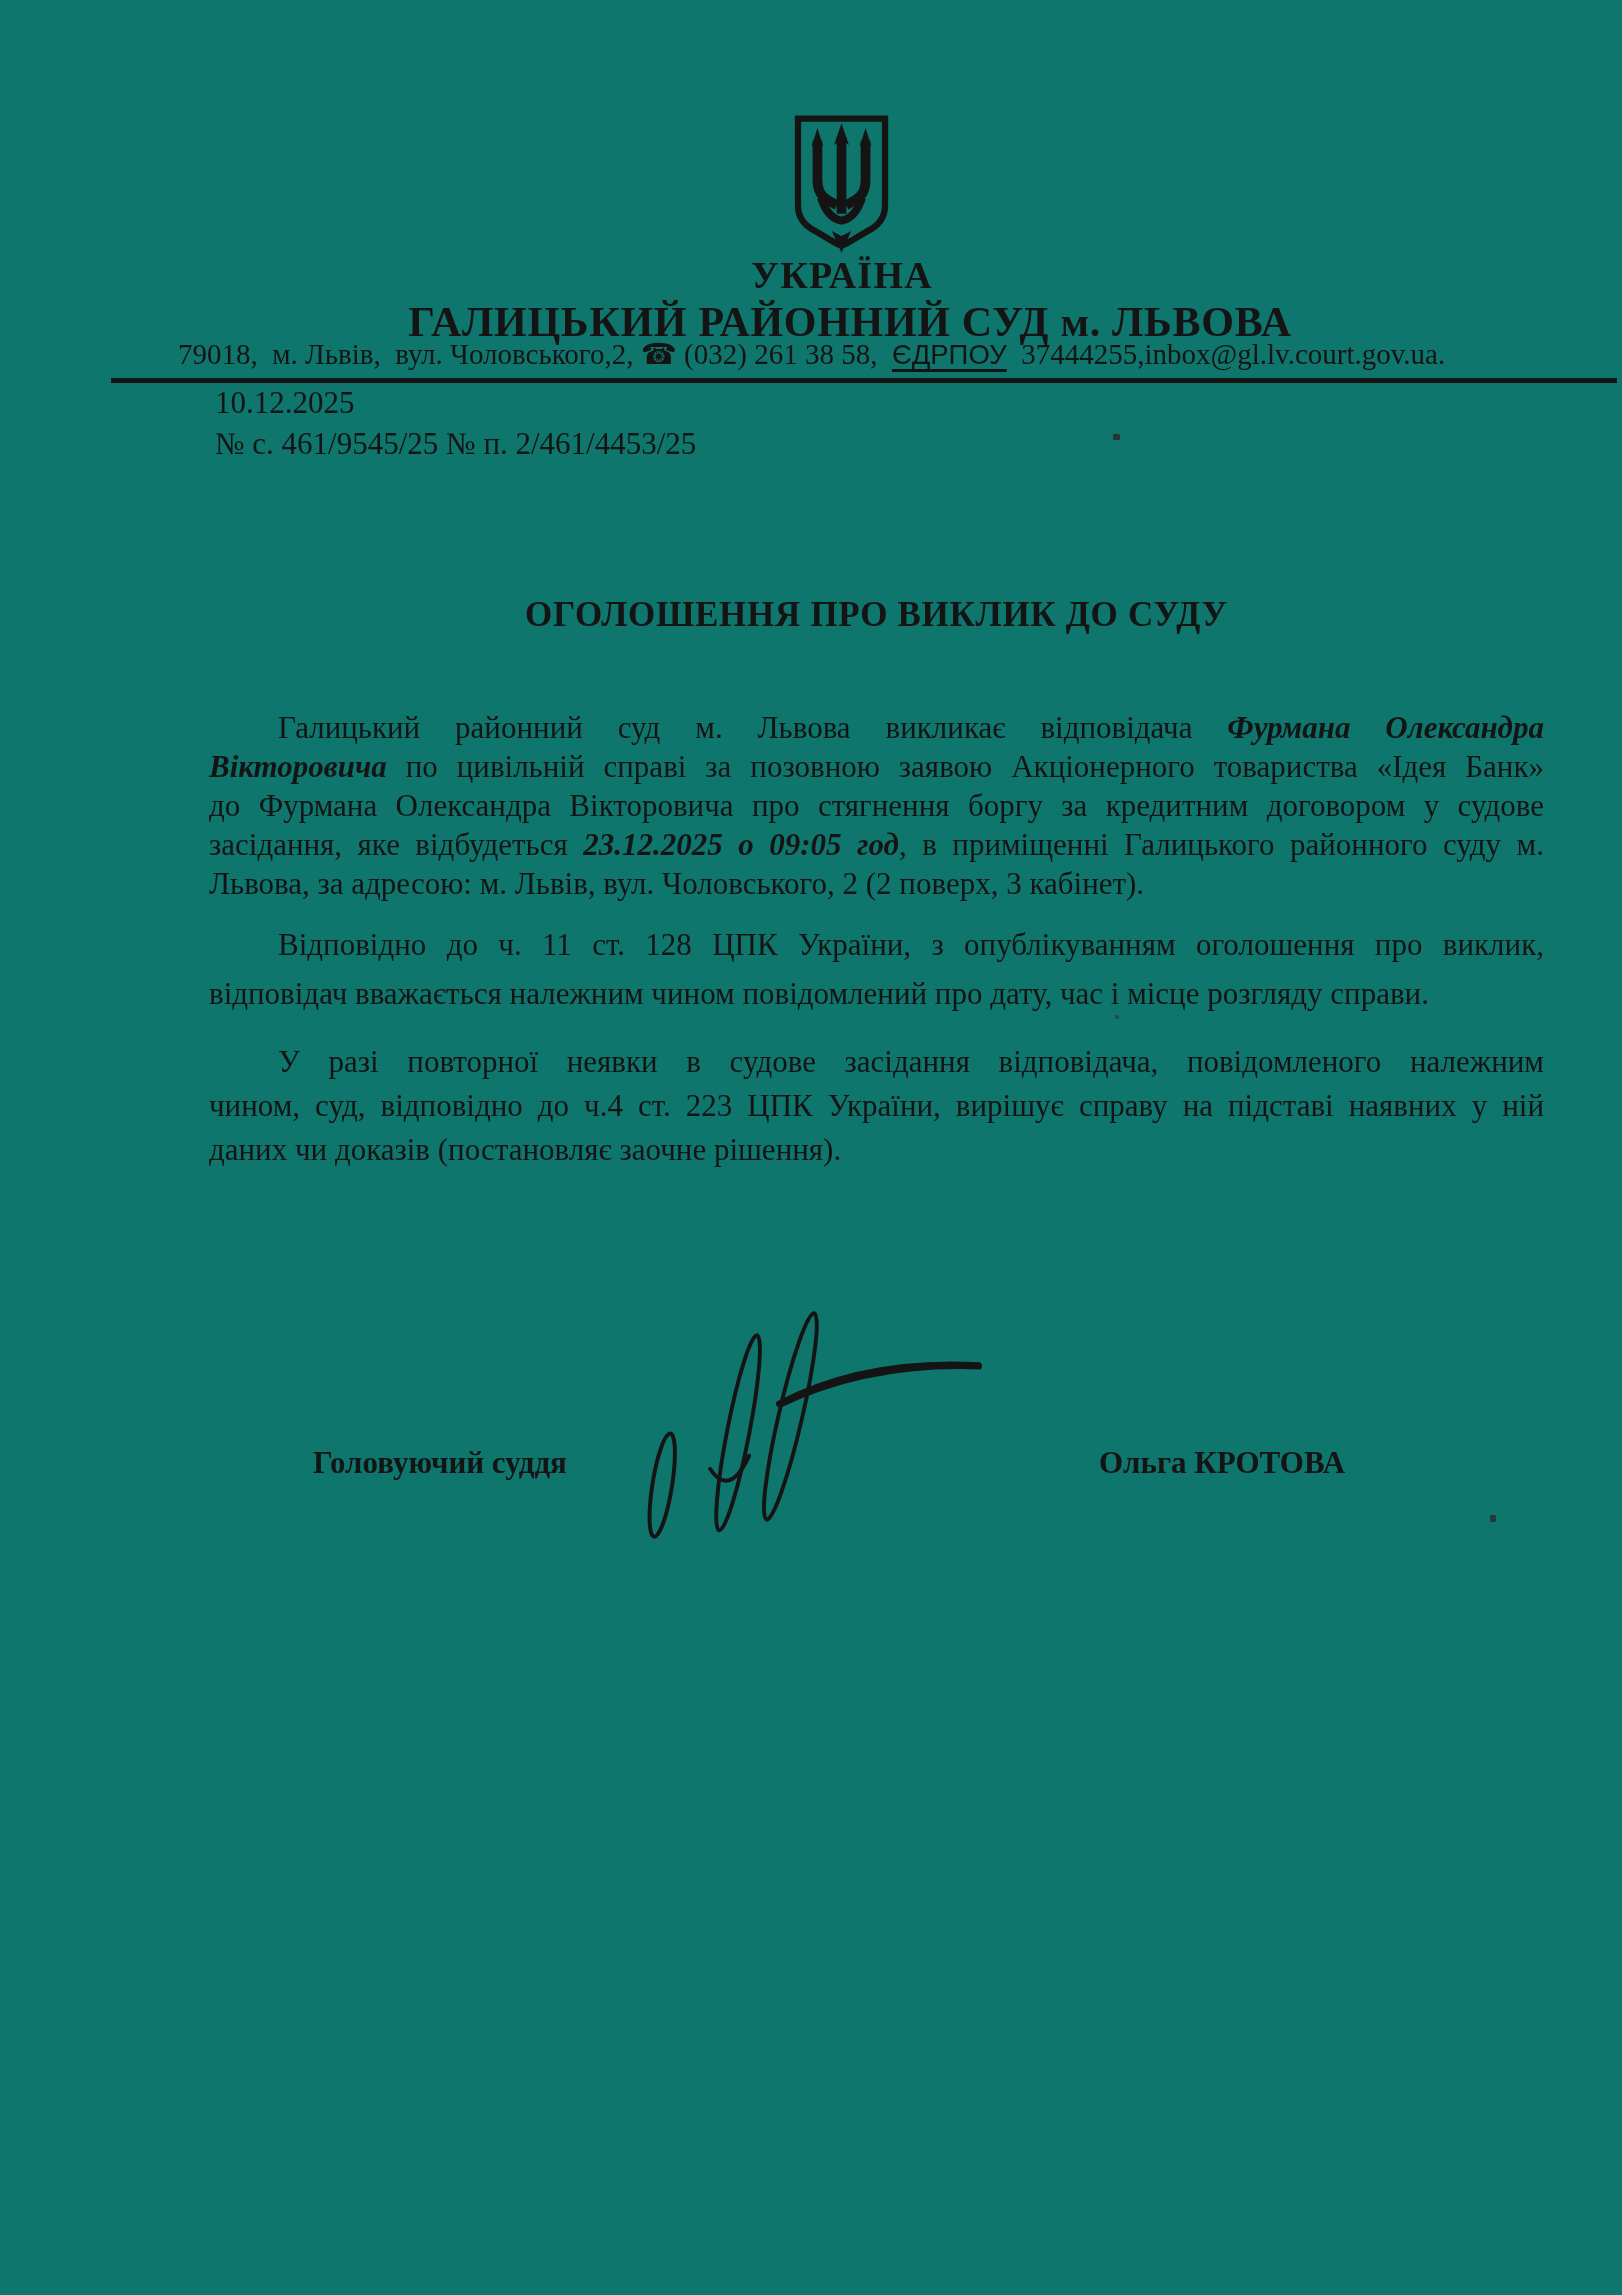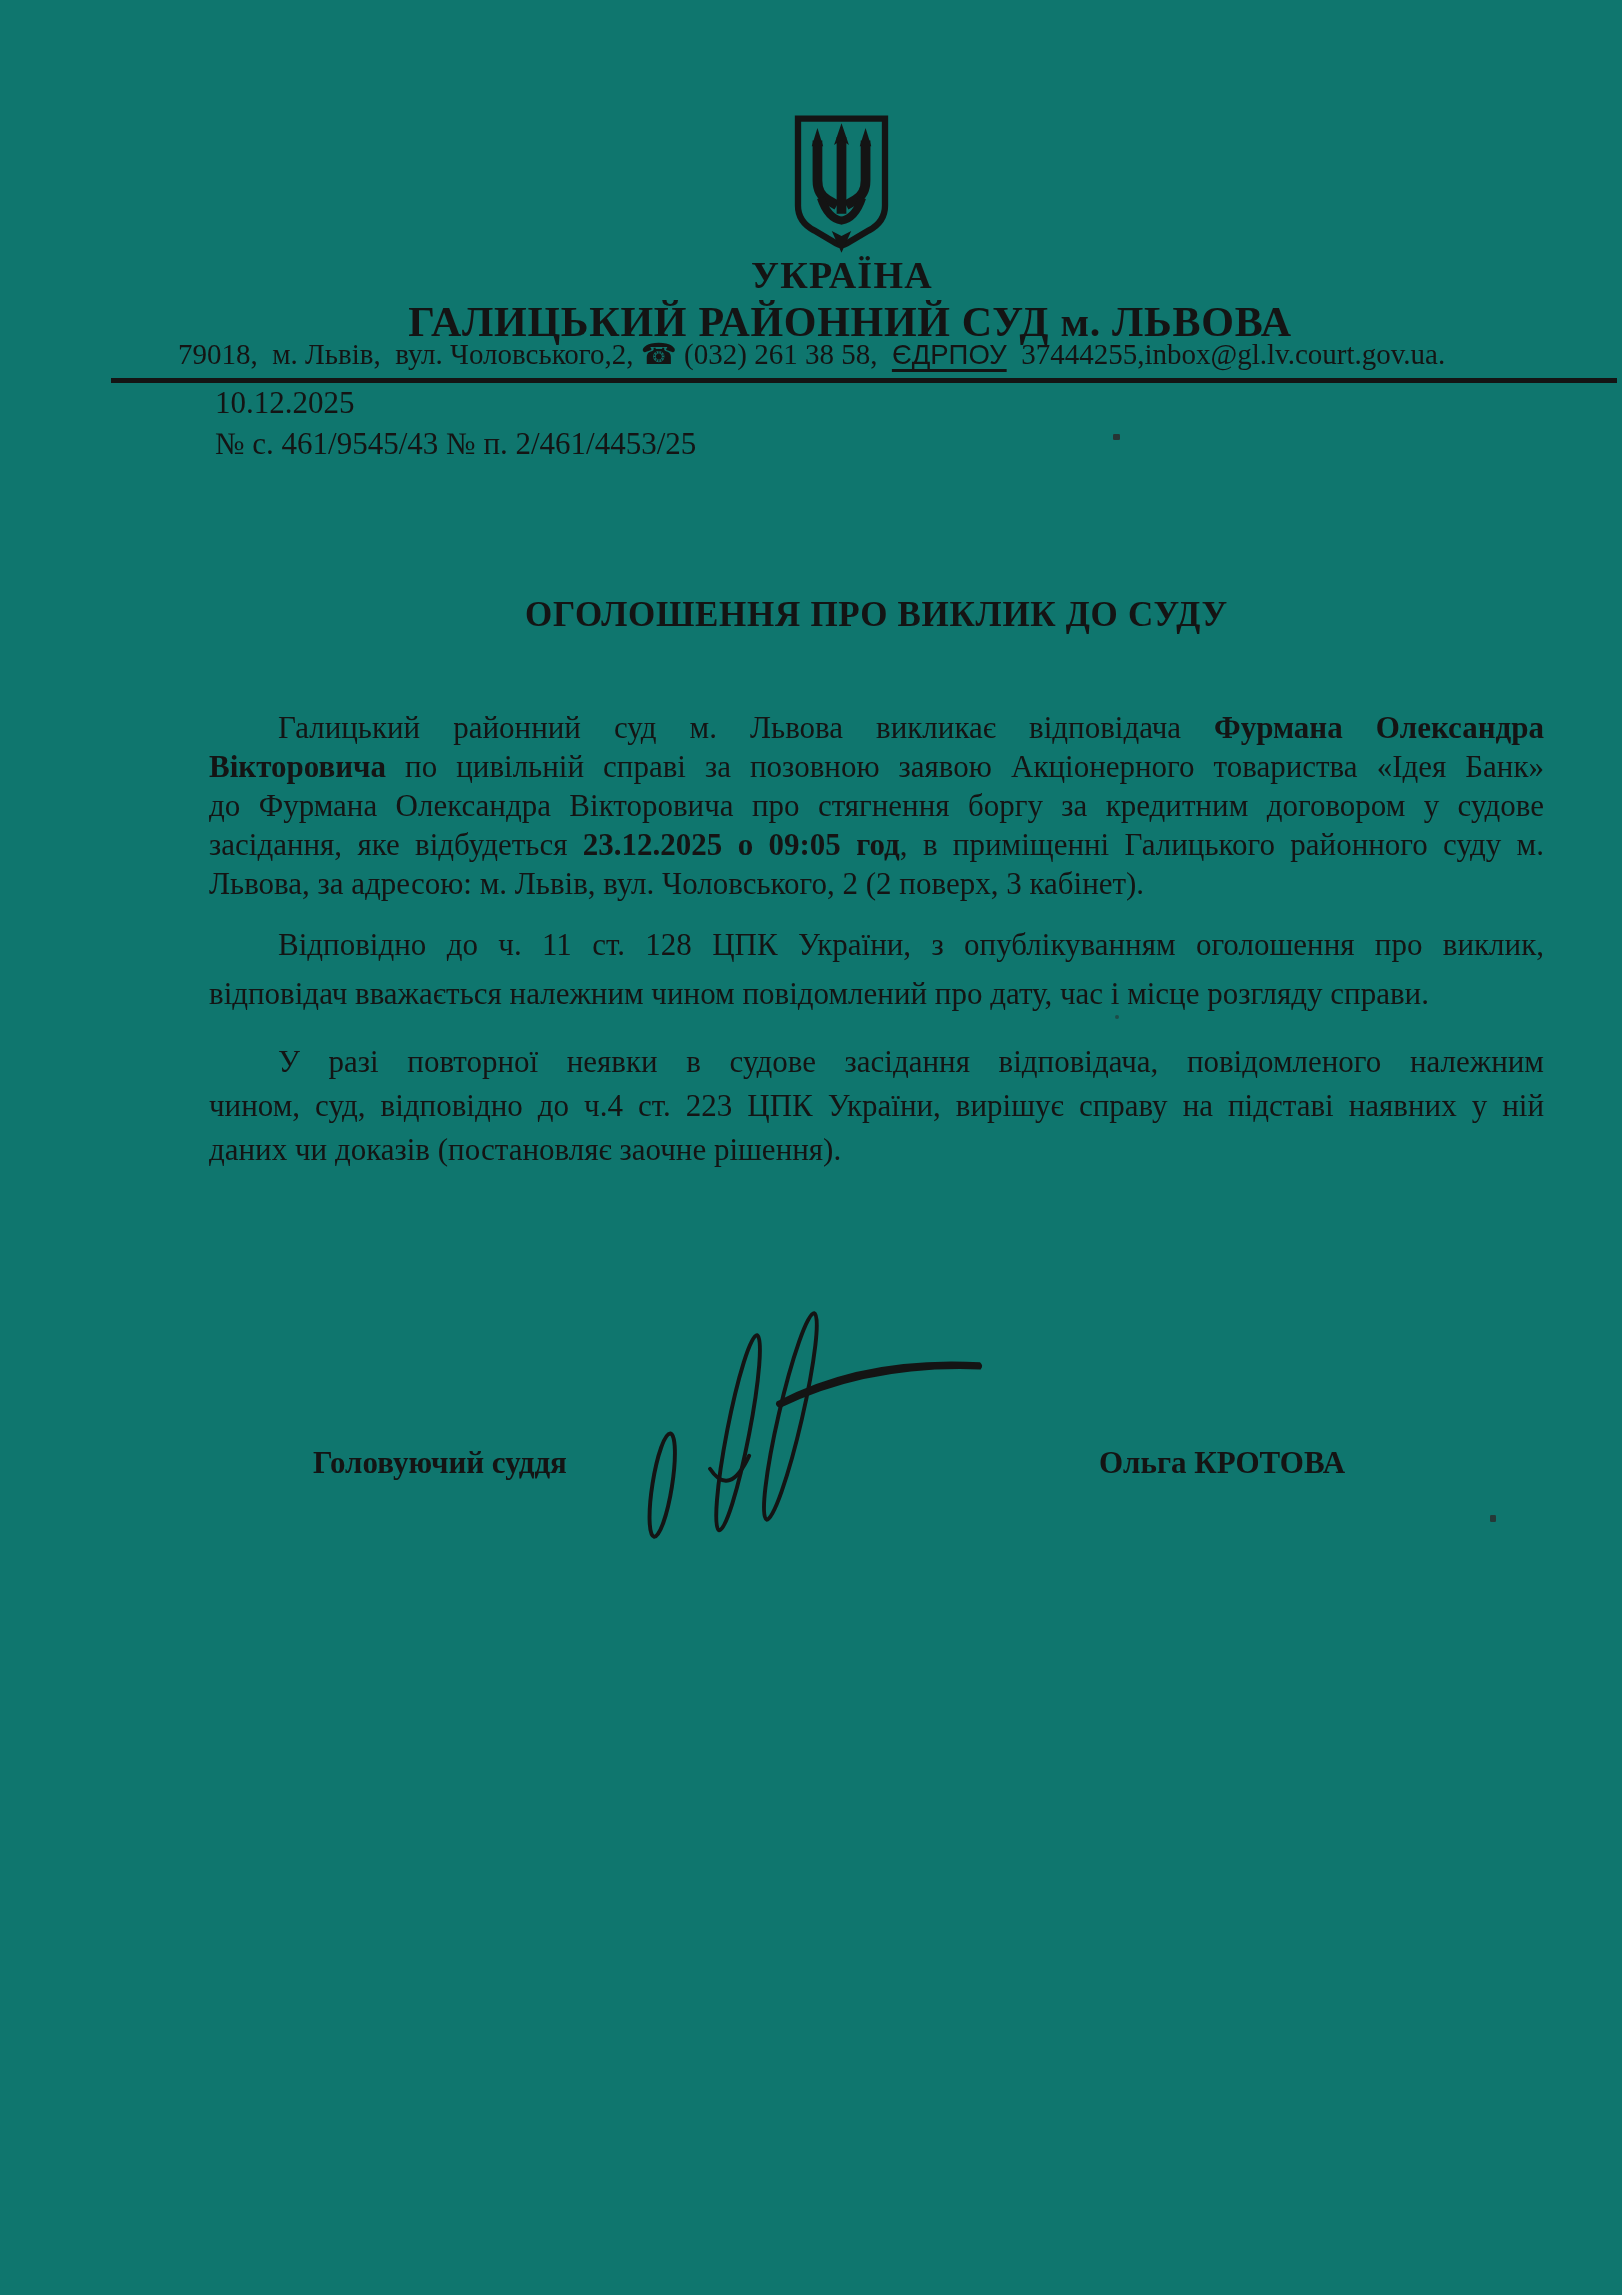--- a/index.html
+++ b/index.html
@@ -41,21 +41,21 @@
   
   .body-text{position:absolute;left:209px;top:708px;width:1335px;font-size:31px;}
   .para{margin:0;}
   .p1{line-height:39px;}
   .p2{line-height:49px;margin-top:9.2px;}
   .p3{line-height:49px;margin-top:17px;}
   .p4{line-height:44px;margin-top:22px;}
   .jline{text-align:justify;text-align-last:justify;}
   .lastline{text-align:right;text-align-last:left;}
   .ind{padding-left:69px;}
-  .b{font-weight:bold;}
+  .b{font-weight:bold;font-style:italic;}
   
   .sig-label{position:absolute;left:313px;top:1447px;font-size:31px;font-weight:bold;line-height:1;}
   .sig-name{position:absolute;left:1099px;top:1447px;font-size:31px;font-weight:bold;line-height:1;}
   .signature-svg{position:absolute;left:589px;top:1302px;width:425px;height:242px;}
   
   .speck{position:absolute;background:#2a2a2a;border-radius:1.3px;}
   .speck1{left:1113px;top:434px;width:6.5px;height:5.9px;opacity:.85;}
   .speck2{left:1115px;top:1015px;width:3.9px;height:3.9px;opacity:.55;border-radius:50%;}
   .speck3{left:1490px;top:1515px;width:5.9px;height:6.5px;opacity:.8;}
 </style>
@@ -79,21 +79,21 @@
   </svg>
 
   <div class="country">УКРАЇНА</div>
   <div class="court-name">ГАЛИЦЬКИЙ РАЙОННИЙ СУД м. ЛЬВОВА</div>
 
   <div class="address"><span>79018,  м. Львів,  вул. Чоловського,2, </span><span class="phone">☎</span><span> (032) 261 38 58,  </span><span class="edrpou">ЄДРПОУ</span><span>  37444255,inbox@gl.lv.court.gov.ua.</span></div>
 
   <div class="header-rule"></div>
 
   <div class="doc-date">10.12.2025</div>
-  <div class="case-line">№ с. 461/9545/43 № п. 2/461/4453/25</div>
+  <div class="case-line">№ с. 461/9545/25 № п. 2/461/4453/25</div>
 
   <div class="doc-title">ОГОЛОШЕННЯ ПРО ВИКЛИК ДО СУДУ</div>
 
   <div class="body-text">
 
     <div class="para p1">
       <div class="jline ind"><span>Галицький районний суд м. Львова викликає відповідача </span><span class="b">Фурмана Олександра</span></div>
       <div class="jline"><span class="b">Вікторовича</span><span> по цивільній справі за позовною заявою Акціонерного товариства «Ідея Банк»</span></div>
       <div class="jline"><span>до Фурмана Олександра Вікторовича про стягнення боргу за кредитним договором у судове</span></div>
       <div class="jline"><span>засідання, яке відбудеться </span><span class="b">23.12.2025 о 09:05 год</span><span>, в приміщенні Галицького районного суду м.</span></div>

